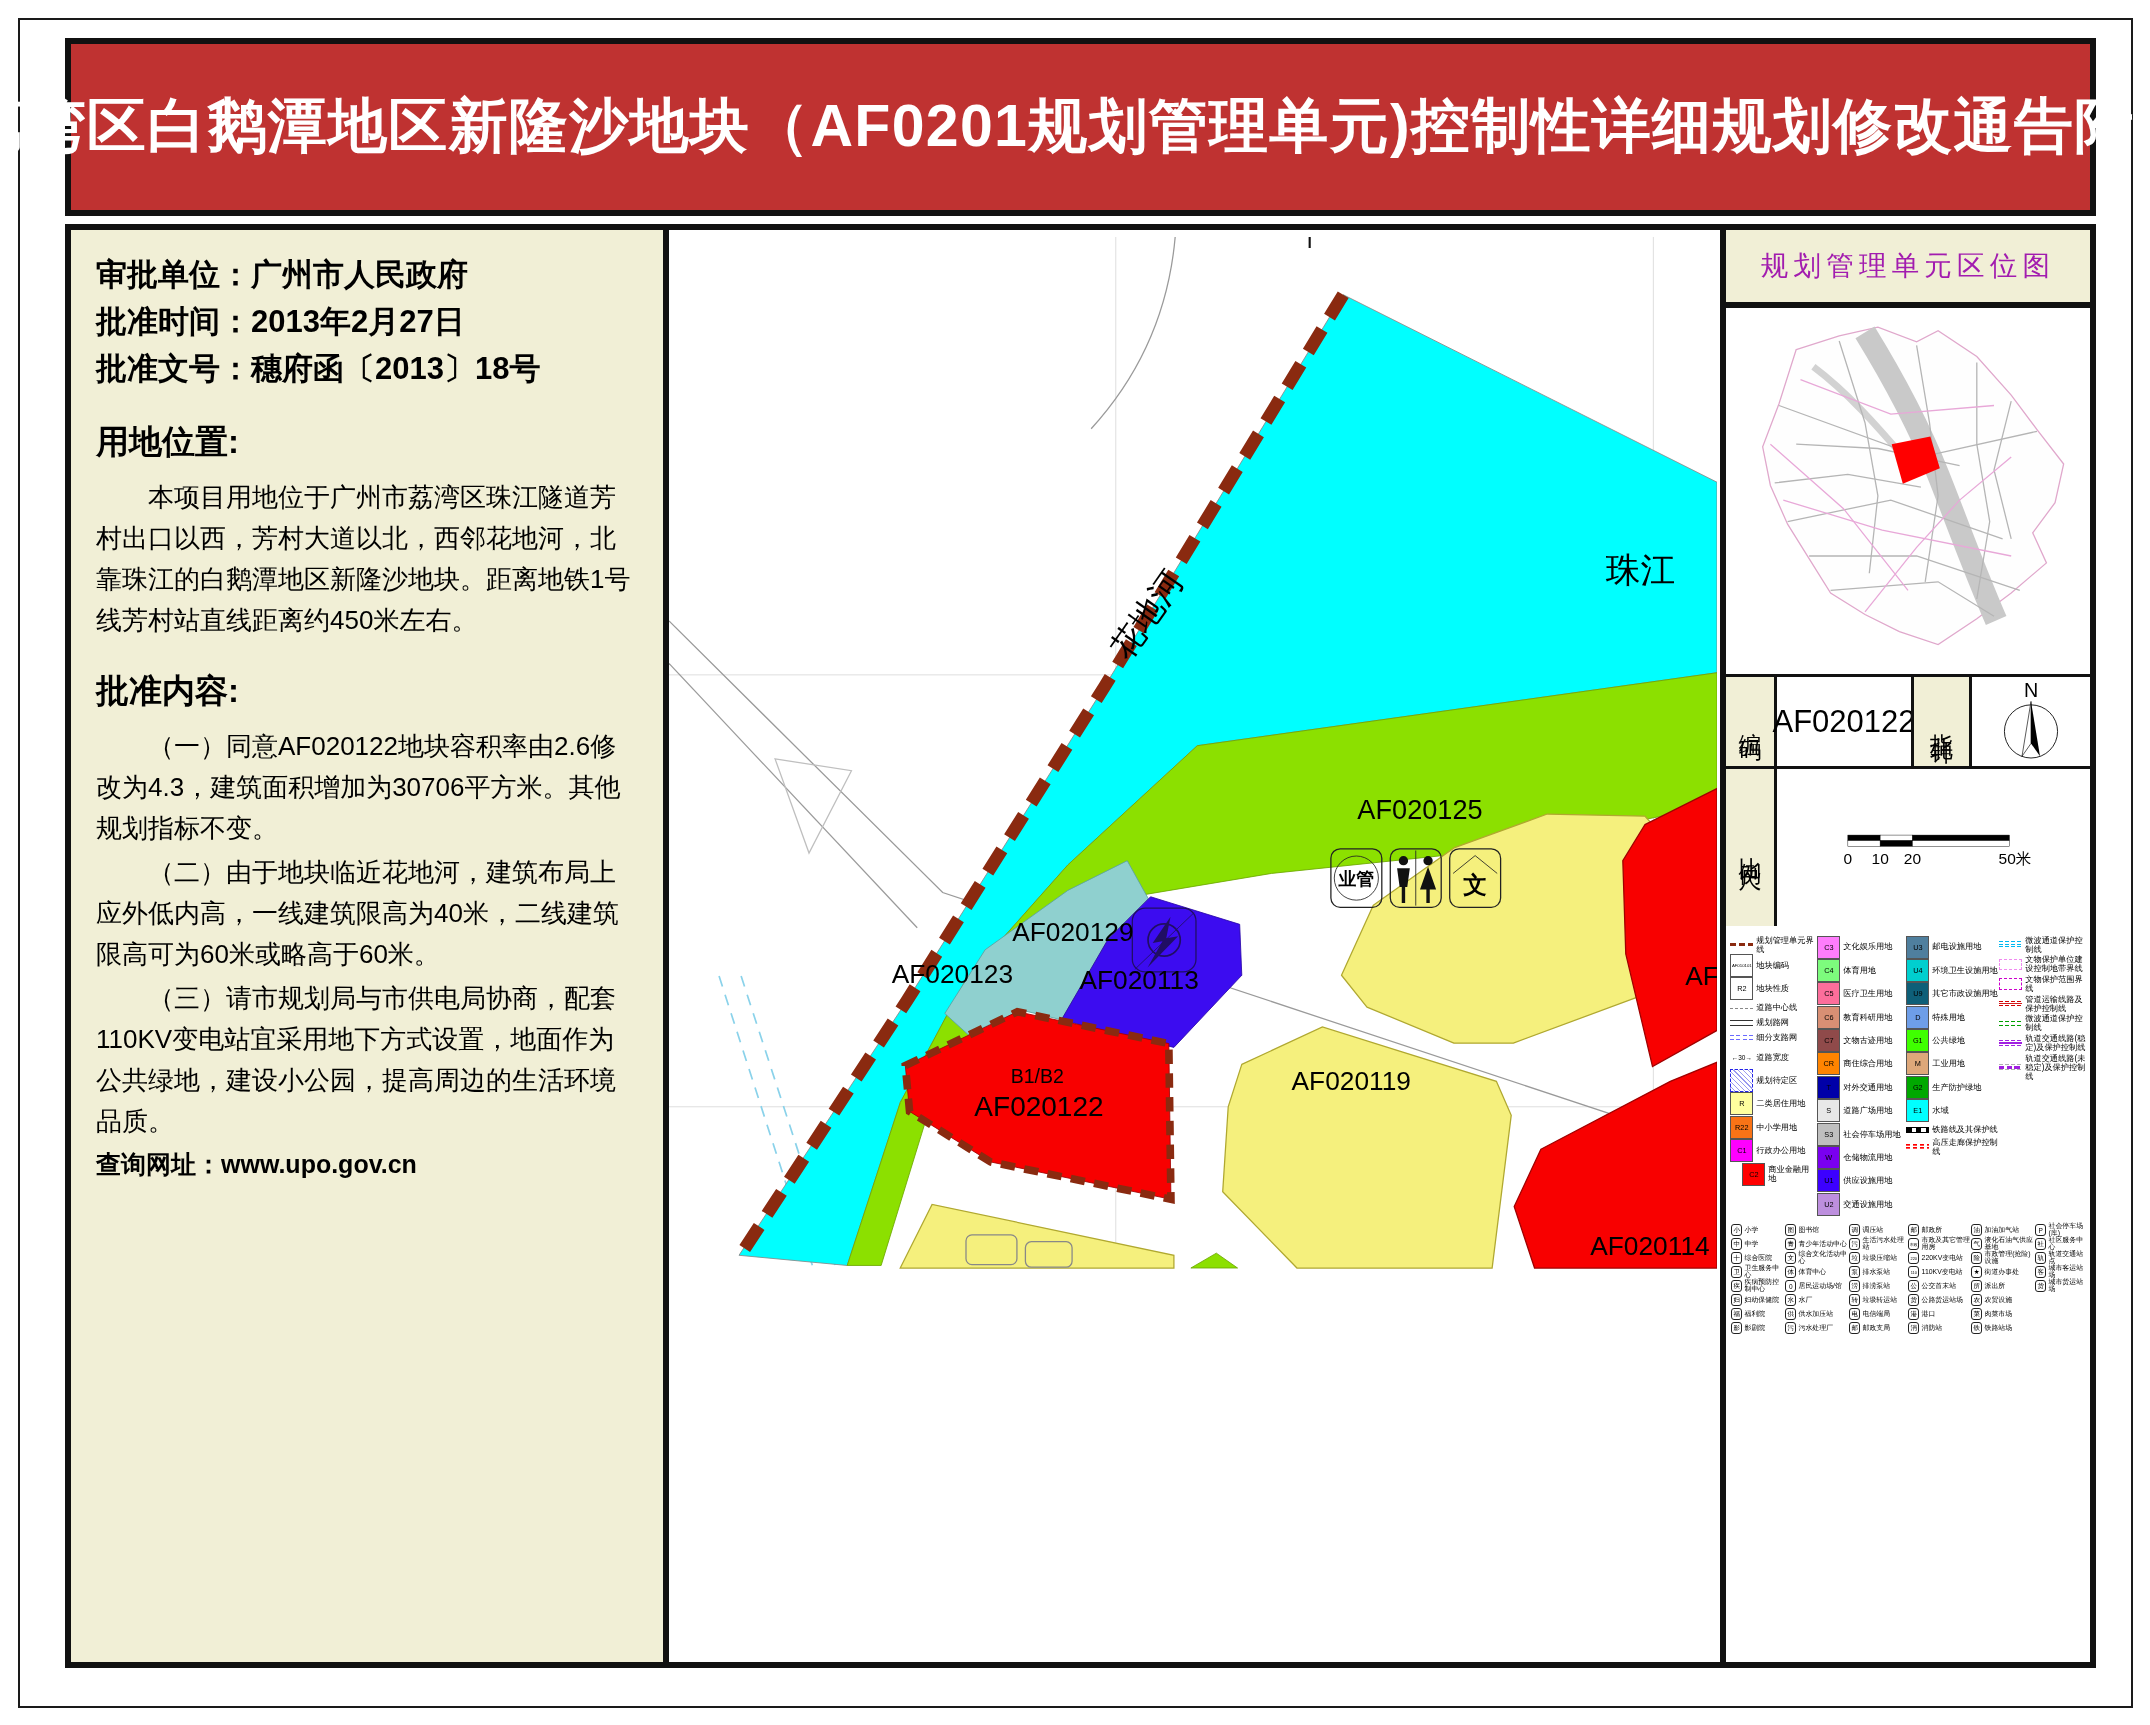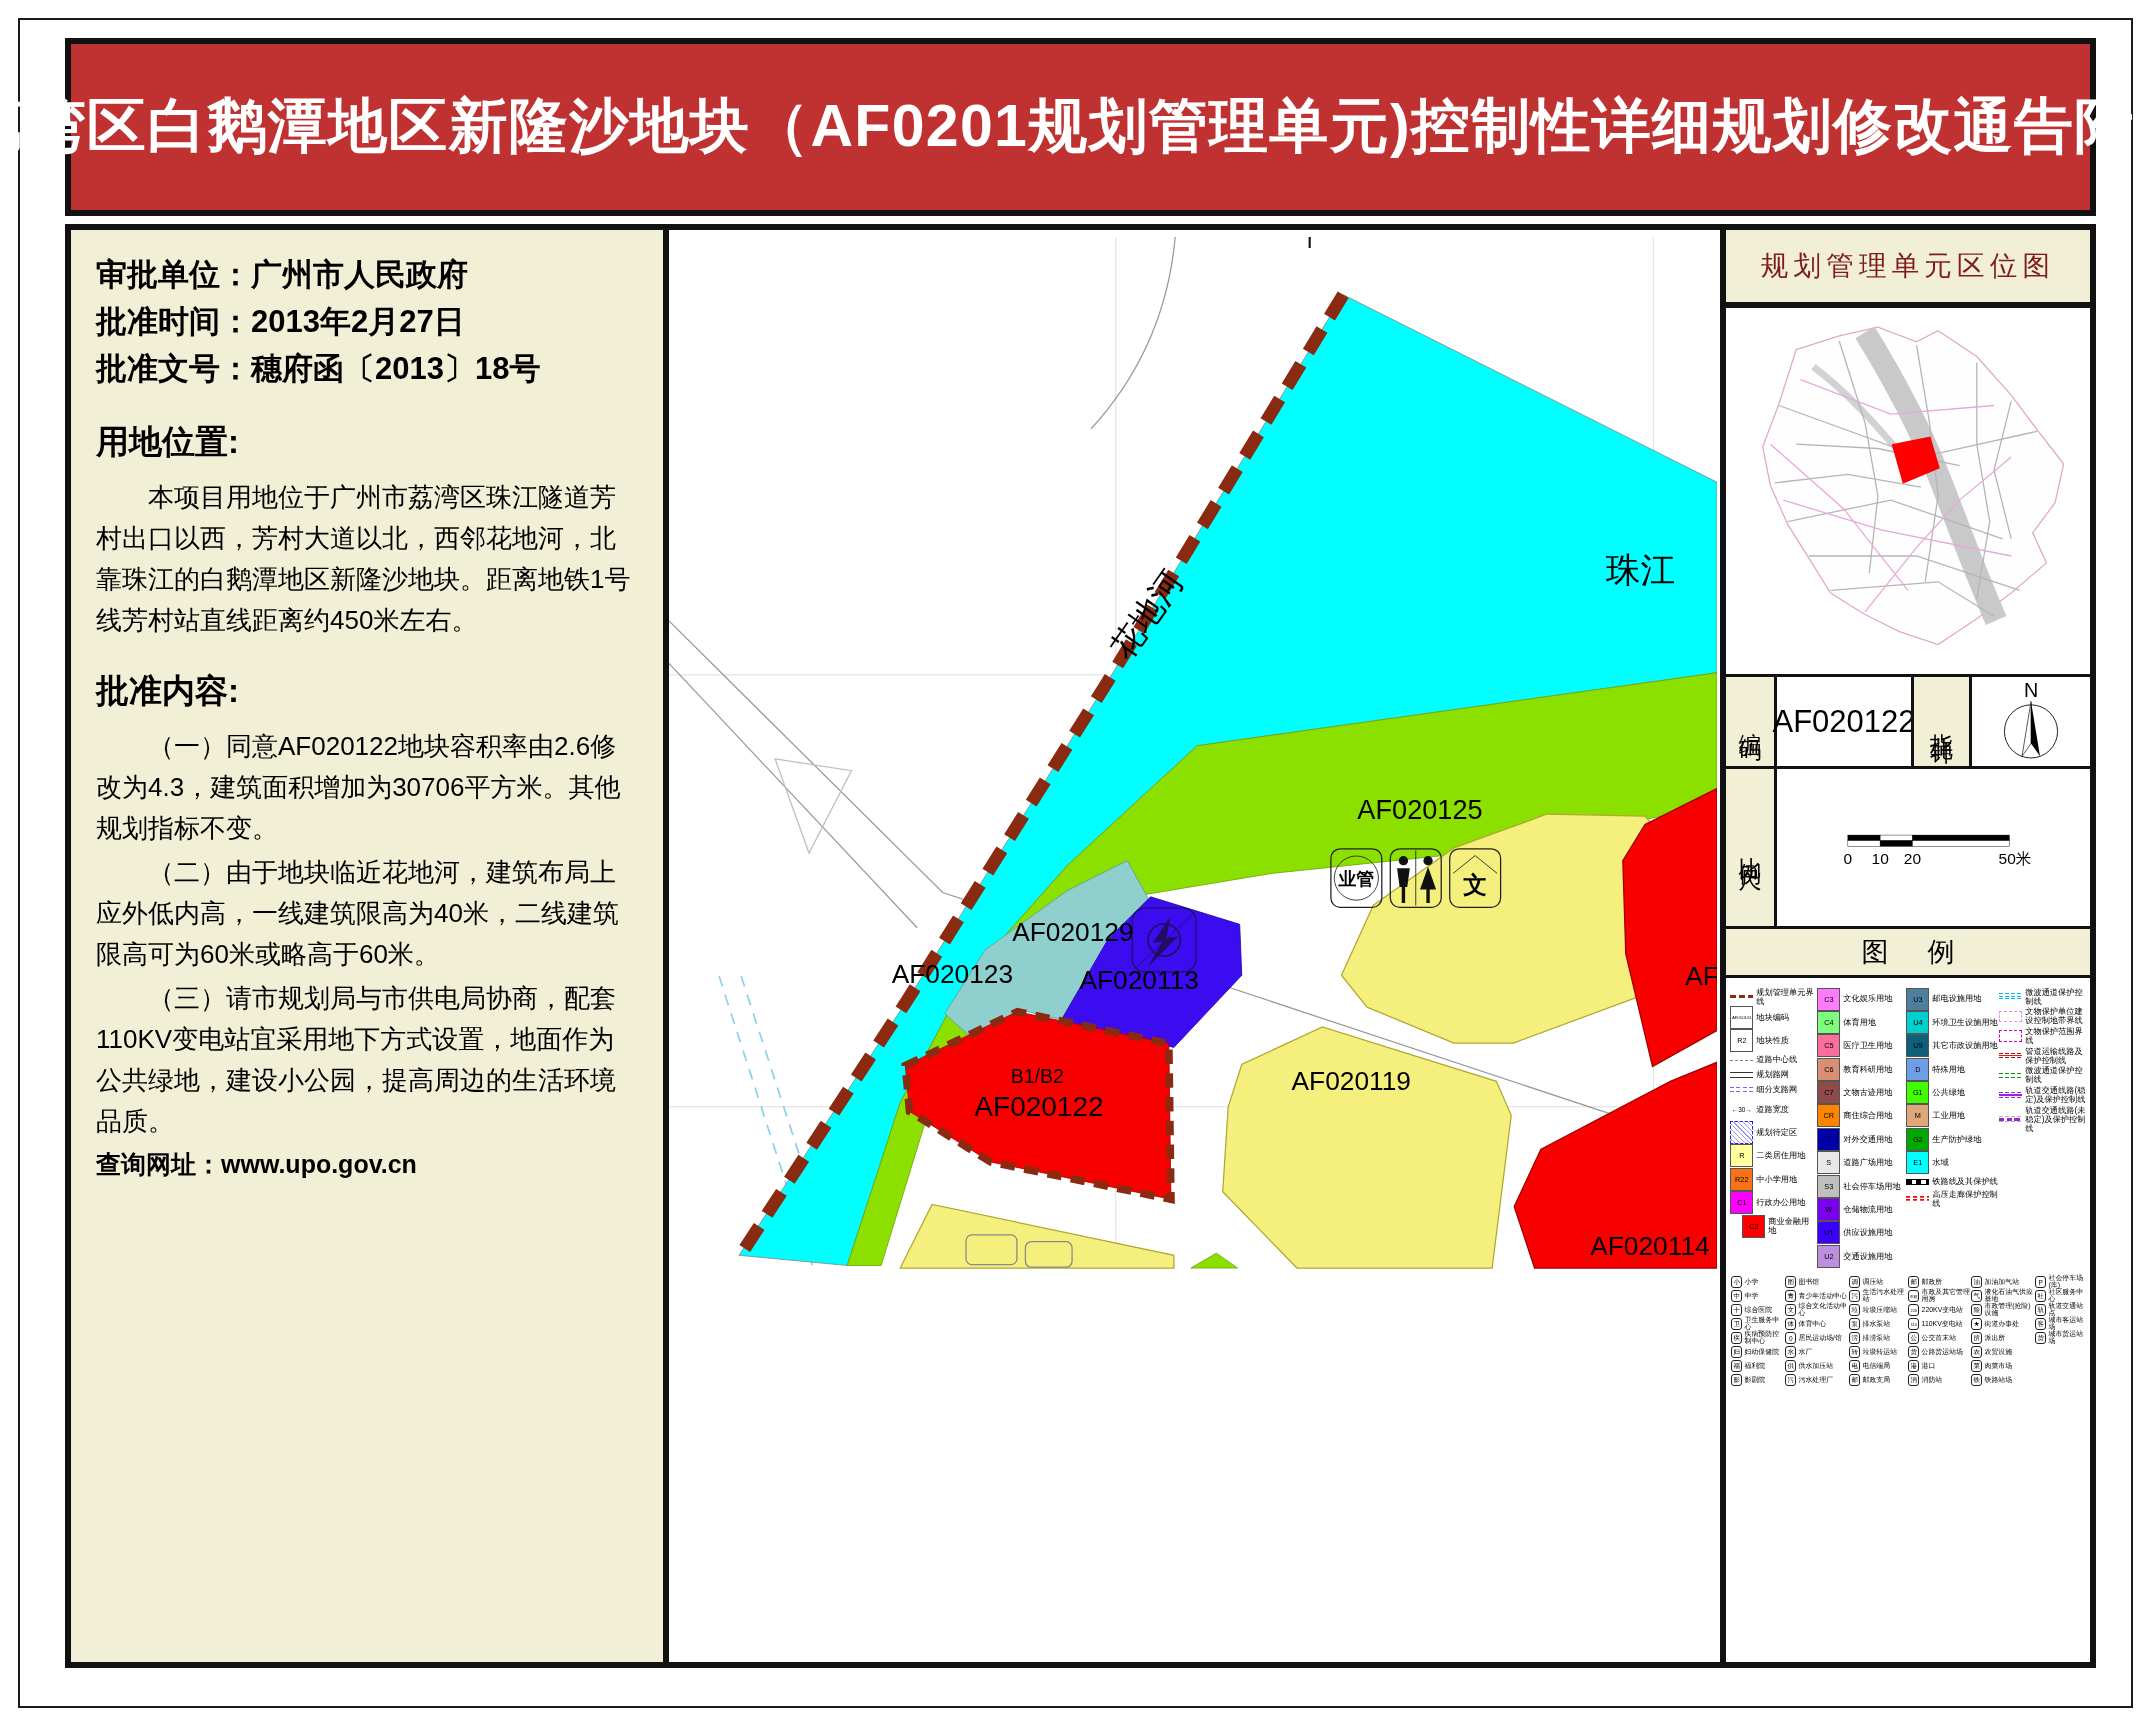--- a/index.html
+++ b/index.html
@@ -14,21 +14,21 @@
   .left-panel{width:592px;box-sizing:border-box;padding:20.6px 25px 0 25px;flex:none;}
   .left-panel .kv{font-size:31px;font-weight:bold;line-height:1.52;color:#000;}
   .left-panel h2{font-size:33px;font-weight:bold;margin:28px 0 12px 0;color:#000;}
   .left-panel p{font-size:26px;line-height:1.58;margin:0 0 2.6px 0;color:#000;text-indent:2em;font-weight:500;}
   .left-panel .url{font-size:25px;font-weight:bold;text-indent:0;}
   .map-panel{flex:1;position:relative;background:#fff;border-left:6.9px solid #111;border-right:6.9px solid #111;overflow:hidden;}
   .map-panel svg{display:block;}
   .right-panel{width:364px;flex:none;background:#fff;display:flex;flex-direction:column;}
   .beige{background:#f1efd6;}
   .rp-header{height:78px;box-sizing:border-box;border-bottom:6px solid #111;display:flex;align-items:center;justify-content:center;
-    font-size:27.5px;letter-spacing:5.2px;color:#7f1d1d;}
+    font-size:27.5px;letter-spacing:5.2px;color:#a21caf;}
   .rp-locmap{height:366px;display:flex;align-items:center;justify-content:center;}
   .rp-row1{height:92px;box-sizing:border-box;border-top:3.4px solid #111;display:flex;}
   .rp-row2{height:160px;box-sizing:border-box;border-top:3.4px solid #111;display:flex;}
   .cell-label{box-sizing:border-box;border-right:3.4px solid #111;display:flex;flex-direction:column;align-items:center;justify-content:center;
     font-size:23px;line-height:1.25;color:#000;}
   .cell-label.bordered-left{border-left:3.4px solid #111;}
   .cell-code-val{width:134px;display:flex;align-items:center;justify-content:center;font-size:31px;color:#000;}
   .cell-compass{flex:1;display:flex;align-items:center;justify-content:center;}
   .cell-scale{flex:1;display:flex;align-items:center;justify-content:center;}
   .rp-legend-header{height:52px;box-sizing:border-box;border-top:3.4px solid #111;border-bottom:3.4px solid #111;
@@ -262,21 +262,20 @@
             <rect x="210" y="30" width="225" height="13" fill="#000" stroke="#000"></rect>
             <rect x="210" y="43" width="225" height="13" fill="#fff" stroke="#000"></rect>
             <text x="60" y="98" text-anchor="middle" font-size="36" fill="#000">0</text>
             <text x="135" y="98" text-anchor="middle" font-size="36" fill="#000">10</text>
             <text x="210" y="98" text-anchor="middle" font-size="36" fill="#000">20</text>
             <text x="448" y="98" text-anchor="middle" font-size="36" fill="#000">50米</text>
           </svg>
         </div>
       </div>
 
-      <div class="rp-legend-header beige">图例</div>
 
       <div class="rp-landuse">
         <div class="lu-col lu-c1">
           <div class="li">
               <span class="sw sym-unit"></span>
               <span class="lt">规划管理单元界线</span>
             </div>
           <div class="li">
               <span class="sw sym-codebox">AF010101</span>
               <span class="lt">地块编码</span>

